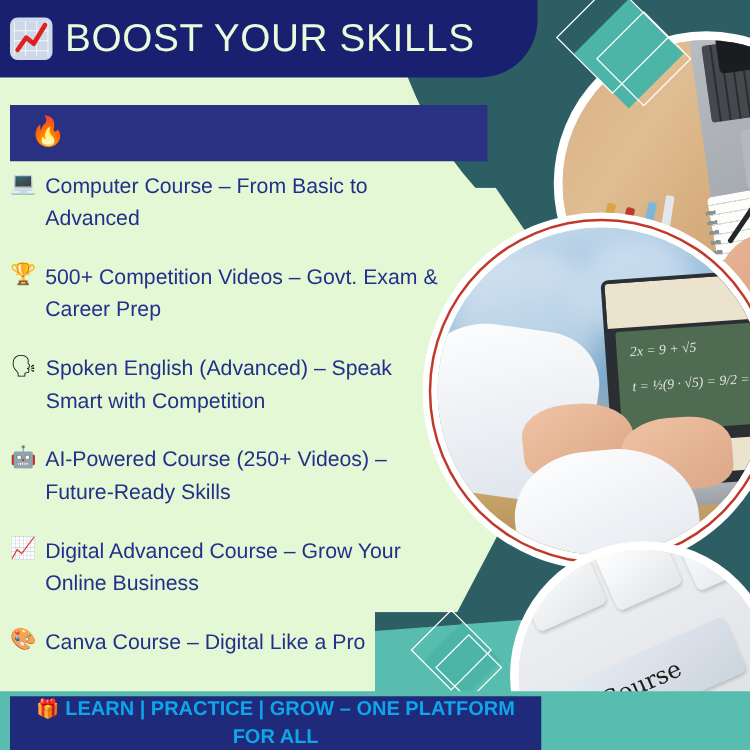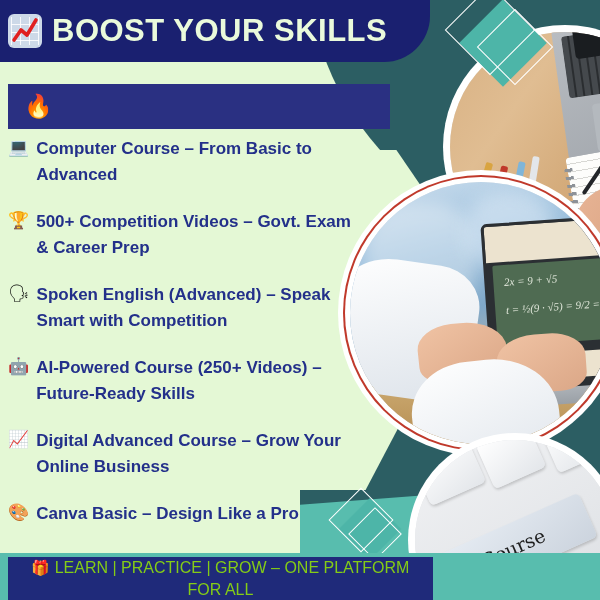--- a/index.html
+++ b/index.html
@@ -111,21 +111,21 @@
   .dia-wrap{position:absolute;}
   .dia{position:absolute;background:#4db5a8;transform:rotate(45deg);}
   .dia-o{position:absolute;border:1.5px solid #ffffff;transform:rotate(45deg);}
 
   
   .header{
     position:absolute;left:0;top:0;width:430px;height:62px;
     background:#1a2070;border-radius:0 0 46px 0;
     display:flex;align-items:center;gap:10px;padding-left:8px;box-sizing:border-box;
   }
-  .header .ttl{color:#eafadb;font-size:31px;font-weight:bold;letter-spacing:.5px;white-space:nowrap;}
+  .header .ttl{color:#eafadb;font-size:31px;font-weight:normal;letter-spacing:.5px;white-space:nowrap;}
   .emoji{font-family:"DejaVu Sans",sans-serif;line-height:1;}
 
   
   .chart-emoji{position:relative;width:34px;height:34px;border-radius:6px;
      background:#cdd9e8;flex:0 0 auto;overflow:hidden;}
   .chart-emoji .g{position:absolute;inset:3px;
      background-image:linear-gradient(0deg,rgba(255,255,255,.85) 1px,transparent 1px),
                       linear-gradient(90deg,rgba(255,255,255,.85) 1px,transparent 1px);
      background-size:9px 8px;}
   .chart-emoji svg{position:absolute;inset:0;}
@@ -135,30 +135,30 @@
     position:absolute;left:8px;top:84px;width:382px;height:45px;
     background:#2a3082;display:flex;align-items:center;gap:10px;padding-left:16px;box-sizing:border-box;
   }
   .banner .btxt{color:#ffffff;font-size:25px;font-weight:bold;letter-spacing:.3px;}
   .fire{font-size:23px;}
 
   
   .list{position:absolute;left:8px;top:136px;width:352px;}
   .item{display:flex;gap:7px;margin-bottom:22px;align-items:flex-start;}
   .item .bullet{font-size:17px;line-height:1.3;flex:0 0 auto;}
-  .item .txt{color:#23308a;font-size:17px;font-weight:bold;line-height:1.5;}
+  .item .txt{color:#23308a;font-size:17px;font-weight:normal;line-height:1.5;}
 
   
   .teal-foot{position:absolute;left:0;top:553px;width:600px;height:47px;background:#58bdae;}
   .footer{
     position:absolute;left:8px;top:557px;width:425px;height:43px;background:#1f2a7a;
     display:flex;align-items:center;justify-content:center;text-align:center;
     box-sizing:border-box;padding:0 8px;
   }
-  .footer .ftxt{color:#84cc16;font-size:16px;font-weight:normal;line-height:1.35;}
+  .footer .ftxt{color:#0ea5e9;font-size:16px;font-weight:bold;line-height:1.35;}
   .gift{font-size:15px;}
 </style>
 </head>
 <body>
 
 <div id="stage">
 
   <div class="collage">
     <div class="blob-teal"></div>
     <div class="blob-teal2"></div>
@@ -267,21 +267,21 @@
     <div class="item">
       <span class="emoji bullet">🤖</span>
       <span class="txt">AI-Powered Course (250+ Videos) – Future-Ready Skills</span>
     </div>
     <div class="item">
       <span class="emoji bullet">📈</span>
       <span class="txt">Digital Advanced Course – Grow Your Online Business</span>
     </div>
     <div class="item">
       <span class="emoji bullet">🎨</span>
-      <span class="txt">Canva Basic – Design Like a Pro</span>
+      <span class="txt">Canva Course – Digital Like a Pro</span>
     </div>
   </div>
 
   <div class="teal-foot"></div>
   <div class="footer">
     <div class="ftxt">
       <span class="emoji gift">🎁</span>
       <span>LEARN | PRACTICE | GROW – ONE PLATFORM FOR ALL</span>
     </div>
   </div>

